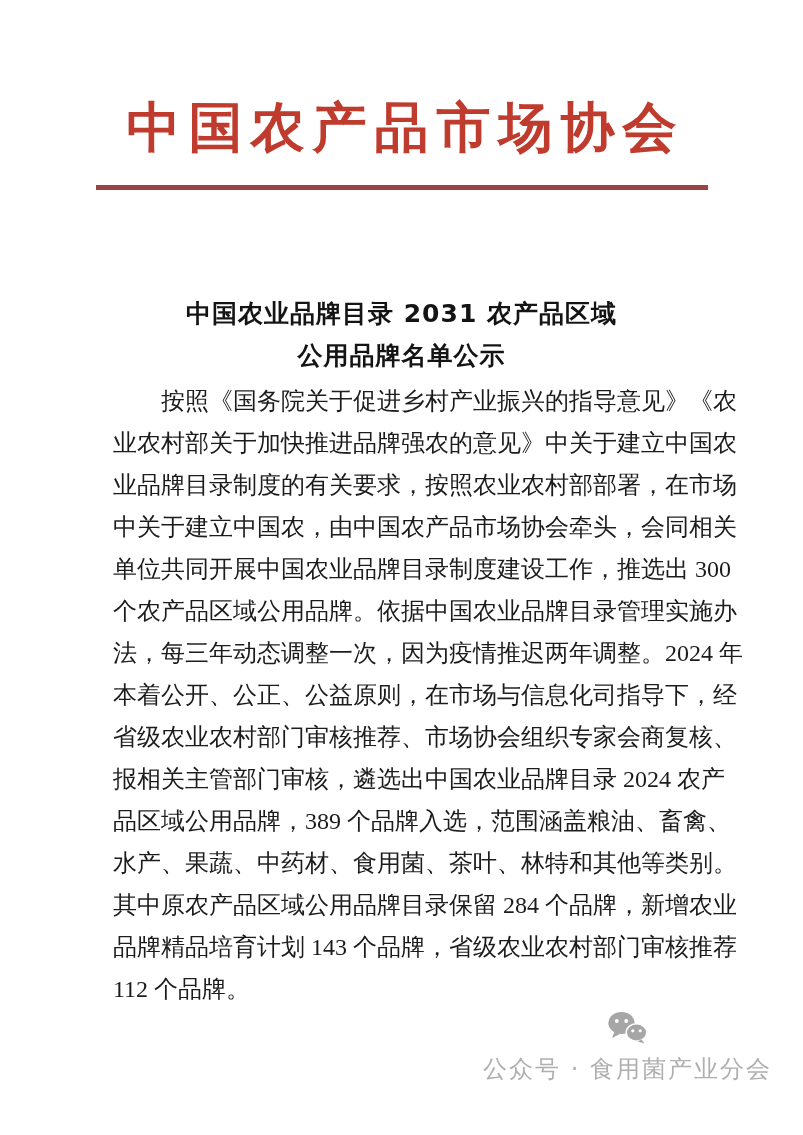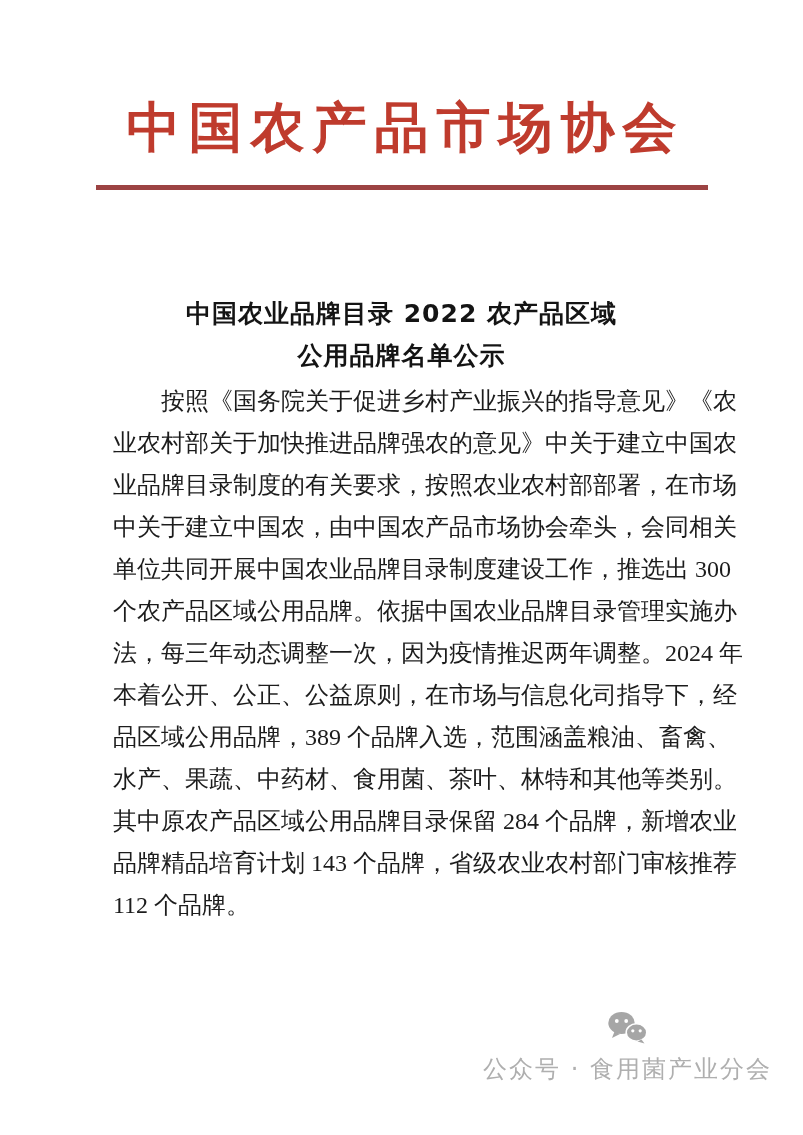--- a/index.html
+++ b/index.html
@@ -102,33 +102,35 @@
 <body>
 
 <div class="page">
 
   <header class="letterhead">
     <div class="org-name">中国农产品市场协会</div>
     <div class="letterhead-rule"></div>
   </header>
 
   <h1 class="doc-title">
-    <div>中国农业品牌目录 2022 农产品区域</div>
+    <div>中国农业品牌目录 2031 农产品区域</div>
     <div>公用品牌名单公示</div>
   </h1>
 
   <div class="doc-body">
     <div class="body-line indent">按照《国务院关于促进乡村产业振兴的指导意见》《农</div>
     <div class="body-line">业农村部关于加快推进品牌强农的意见》中关于建立中国农</div>
     <div class="body-line">业品牌目录制度的有关要求，按照农业农村部部署，在市场</div>
     <div class="body-line">中关于建立中国农，由中国农产品市场协会牵头，会同相关</div>
     <div class="body-line">单位共同开展中国农业品牌目录制度建设工作，推选出 300</div>
     <div class="body-line">个农产品区域公用品牌。依据中国农业品牌目录管理实施办</div>
     <div class="body-line">法，每三年动态调整一次，因为疫情推迟两年调整。2024 年</div>
     <div class="body-line">本着公开、公正、公益原则，在市场与信息化司指导下，经</div>
+    <div class="body-line">省级农业农村部门审核推荐、市场协会组织专家会商复核、</div>
+    <div class="body-line">报相关主管部门审核，遴选出中国农业品牌目录 2024 农产</div>
     <div class="body-line">品区域公用品牌，389 个品牌入选，范围涵盖粮油、畜禽、</div>
     <div class="body-line">水产、果蔬、中药材、食用菌、茶叶、林特和其他等类别。</div>
     <div class="body-line">其中原农产品区域公用品牌目录保留 284 个品牌，新增农业</div>
     <div class="body-line">品牌精品培育计划 143 个品牌，省级农业农村部门审核推荐</div>
     <div class="body-line last">112 个品牌。</div>
   </div>
 
   <div class="watermark">
     <span>
       <svg class="wechat-icon" width="42" height="33" viewBox="0 0 42 33" xmlns="http://www.w3.org/2000/svg">

